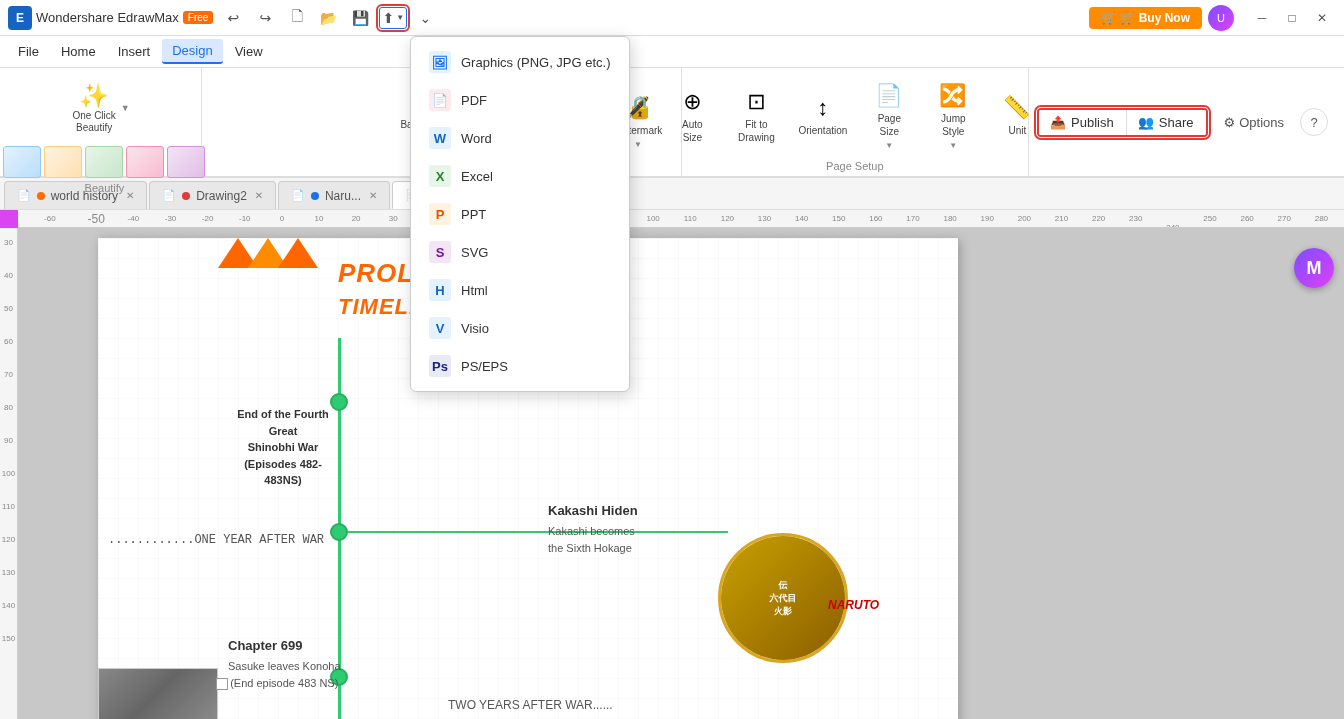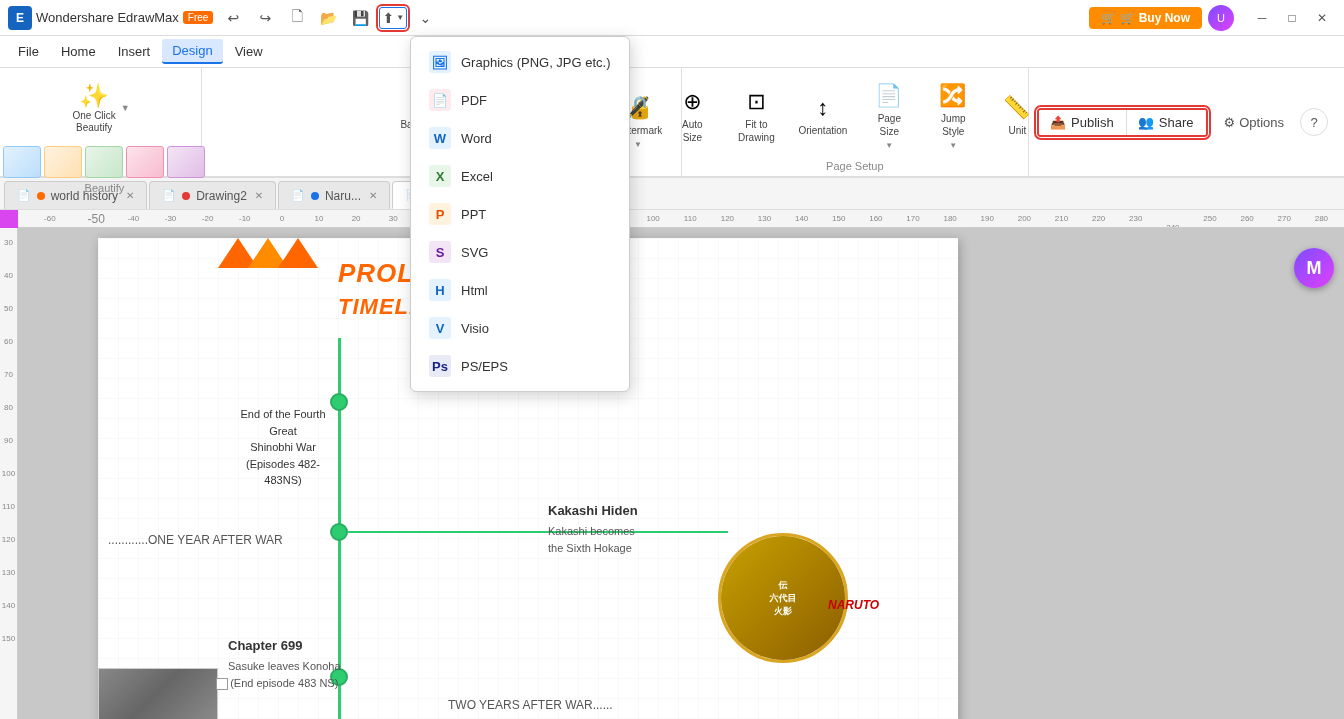--- a/index.html
+++ b/index.html
@@ -399,25 +399,25 @@
           <svg style="position:absolute;top:0;left:120px;width:120px;height:30px;">
             <polygon points="0,30 20,0 40,30" fill="#ff6600"></polygon>
             <polygon points="30,30 50,0 70,30" fill="#ff8c00"></polygon>
             <polygon points="60,30 80,0 100,30" fill="#ff6600"></polygon>
           </svg>
 
           <div style="position:absolute; left:240px; top:100px; width:3px; height:620px; background:#2ecc71;"></div>
 
           <div style="position:absolute; left:232px; top:155px; width:18px; height:18px; border-radius:50%; background:#2ecc71; border:2px solid #27ae60;"></div>
 
-          <div style="position:absolute; left:130px; top:168px; font-size:11px; color:#333; text-align:center; line-height:1.5; width:110px;">
+          <div style="position:absolute; left:130px; top:168px; font-size:11px; color:#333; text-align:center; line-height:1.5; width:110px;font-weight:bold;">
             End of the Fourth Great<br>Shinobhi War<br>(Episodes 482-483NS)
           </div>
 
-          <div style="position:absolute; left:10px; top:295px; font-size:12px; color:#555; white-space:nowrap;">............ONE YEAR AFTER WAR</div>
+          <div style="position:absolute; left:10px; top:295px; font-size:12px; color:#555; white-space:nowrap;font-family:Liberation Mono, monospace;">............ONE YEAR AFTER WAR</div>
 
           <div style="position:absolute; left:232px; top:285px; width:18px; height:18px; border-radius:50%; background:#2ecc71; border:2px solid #27ae60;"></div>
 
           <div style="position:absolute; left:250px; top:293px; width:380px; height:2px; background:#2ecc71;"></div>
 
           <div style="position:absolute; left:450px; top:265px; font-size:13px; color:#333; font-weight:700;">Kakashi Hiden</div>
           <div style="position:absolute; left:450px; top:285px; font-size:11px; color:#555; line-height:1.5;">Kakashi becomes<br>the Sixth Hokage</div>
 
           <div style="position:absolute; left:232px; top:430px; width:18px; height:18px; border-radius:50%; background:#2ecc71; border:2px solid #27ae60;"></div>
 

